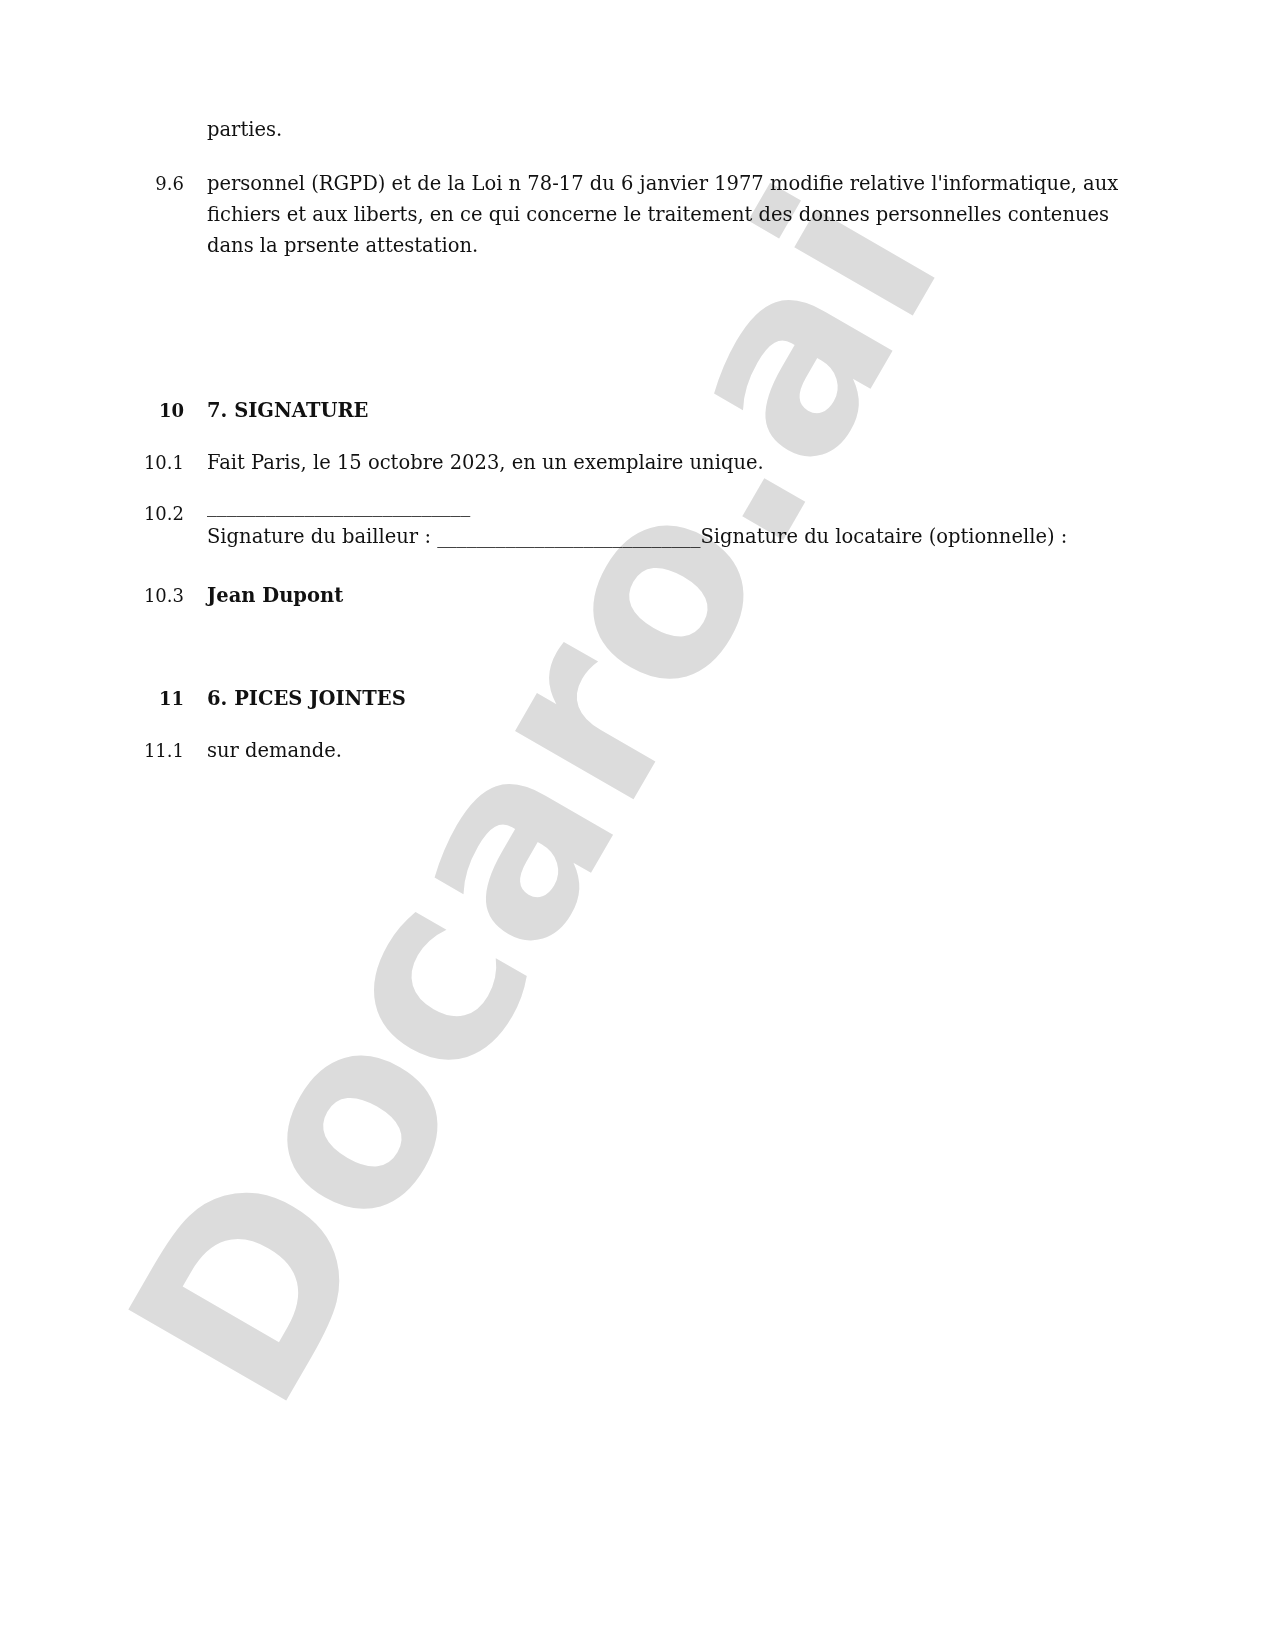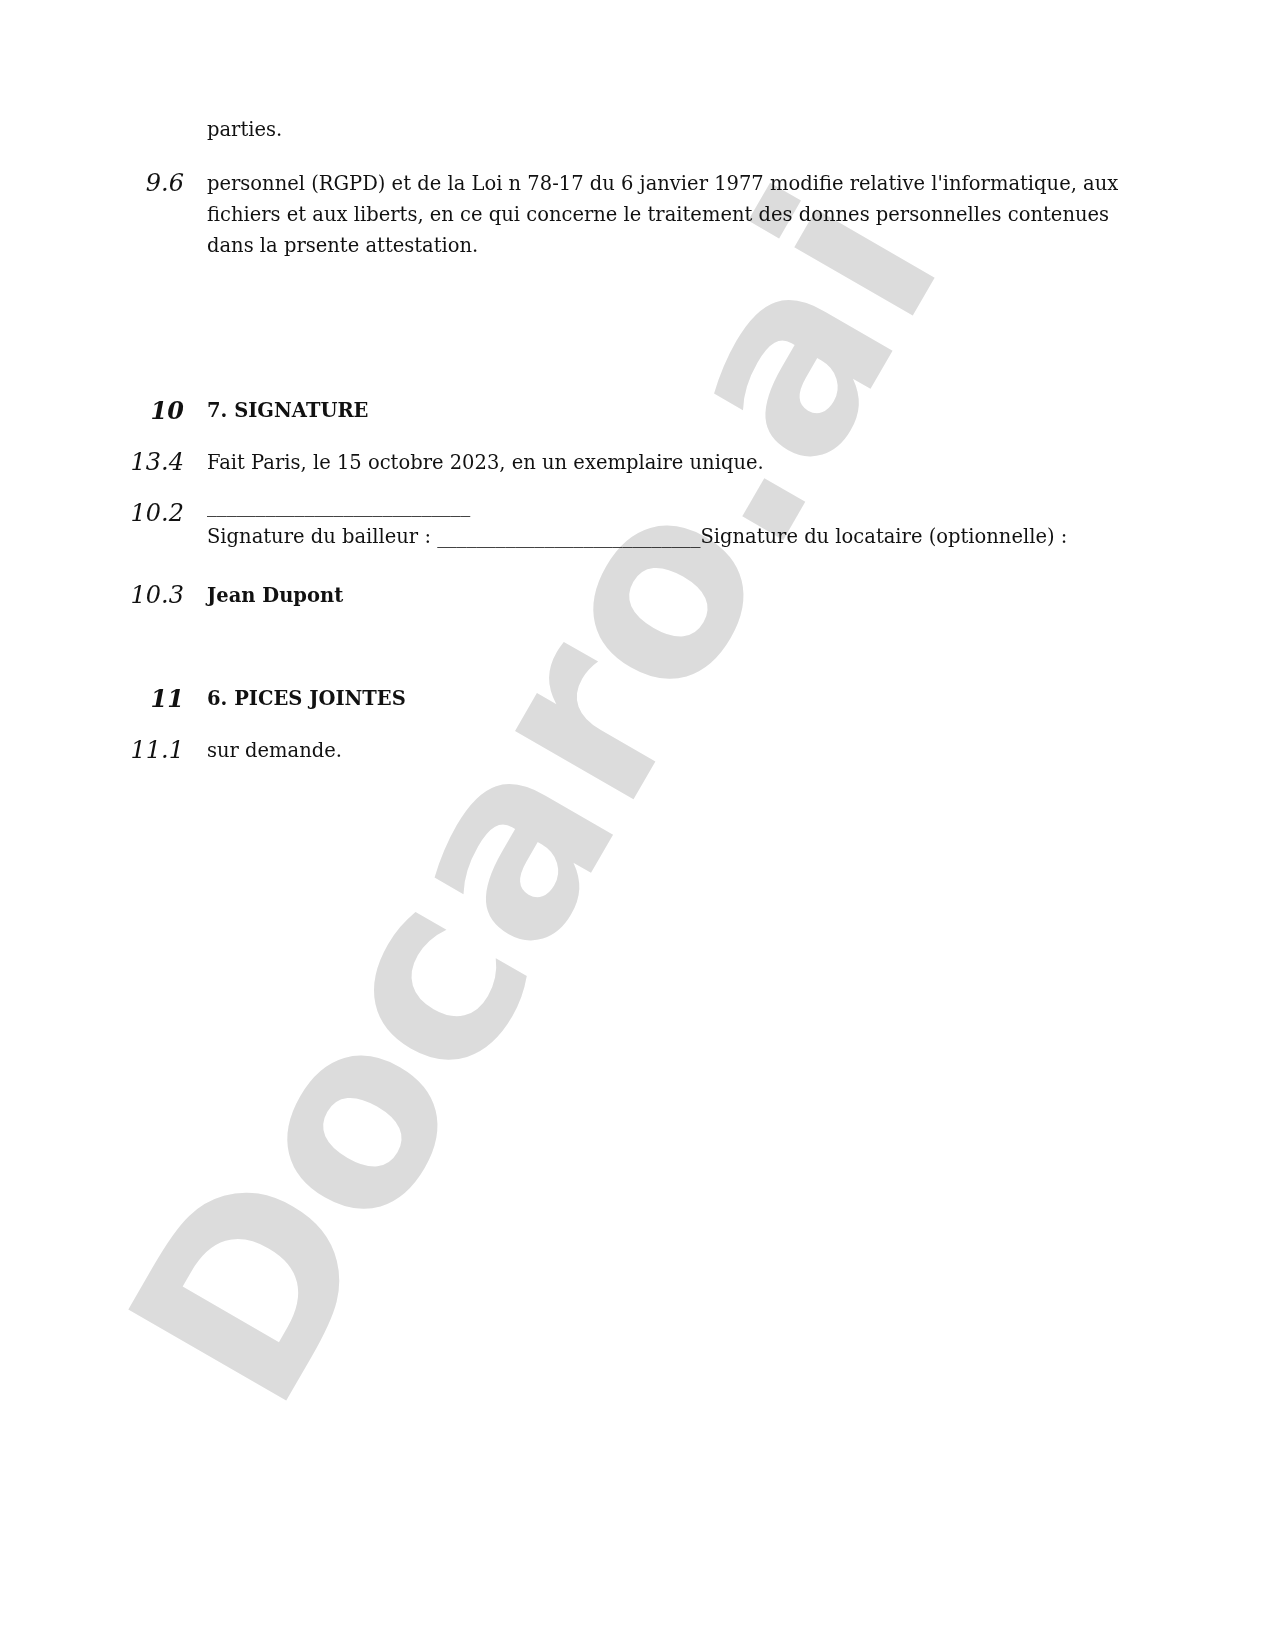--- a/index.html
+++ b/index.html
@@ -2,21 +2,21 @@
 <html><head>
   <meta charset="utf-8">
   <style>
     html, body { margin: 0; padding: 0; background: #ffffff; }
     body { width: 1275px; height: 1650px; position: relative; overflow: hidden;
            font-family: "DejaVu Serif", serif; color: #111111; }
     .page { position: absolute; left: 0; top: 0; width: 1275px; height: 1650px; }
     .watermark { position: absolute; left: 0; top: 0; width: 1275px; height: 1650px; pointer-events: none; z-index: 0; }
     .content { position: absolute; left: 0; top: 0; width: 1275px; z-index: 1; }
     .row { position: absolute; left: 0; width: 1275px; }
-    .num { position: absolute; right: 1091px; font-size: 24px; line-height: 31px; text-align: center; white-space: nowrap; font-style: italic; }
+    .num { position: absolute; right: 1091px; font-size: 18px; line-height: 31px; text-align: center; white-space: nowrap; }
     .txt { position: absolute; left: 207px; width: 920px; font-size: 19.5px; line-height: 31px; }
     .bold { font-weight: bold; }
     .line { white-space: nowrap; display: block; }
   </style>
 </head>
 <body>
 
 <div class="page">
 
   <svg class="watermark" viewBox="0 0 1275 1650">
@@ -41,21 +41,21 @@
     </div>
 
     <div class="row" style="top:395px">
       <div class="num bold">10</div>
       <div class="txt bold">
         <span class="line">7. SIGNATURE</span>
       </div>
     </div>
 
     <div class="row" style="top:447px">
-      <div class="num">13.4</div>
+      <div class="num">10.1</div>
       <div class="txt">
         <span class="line">Fait  Paris, le 15 octobre 2023, en un exemplaire unique.</span>
       </div>
     </div>
 
     <div class="row" style="top:498px">
       <div class="num">10.2</div>
       <div class="txt">
         <span class="line" style="margin-top:-8px">___________________________</span>
         <span class="line">Signature du bailleur : ___________________________Signature du locataire (optionnelle) :</span>

